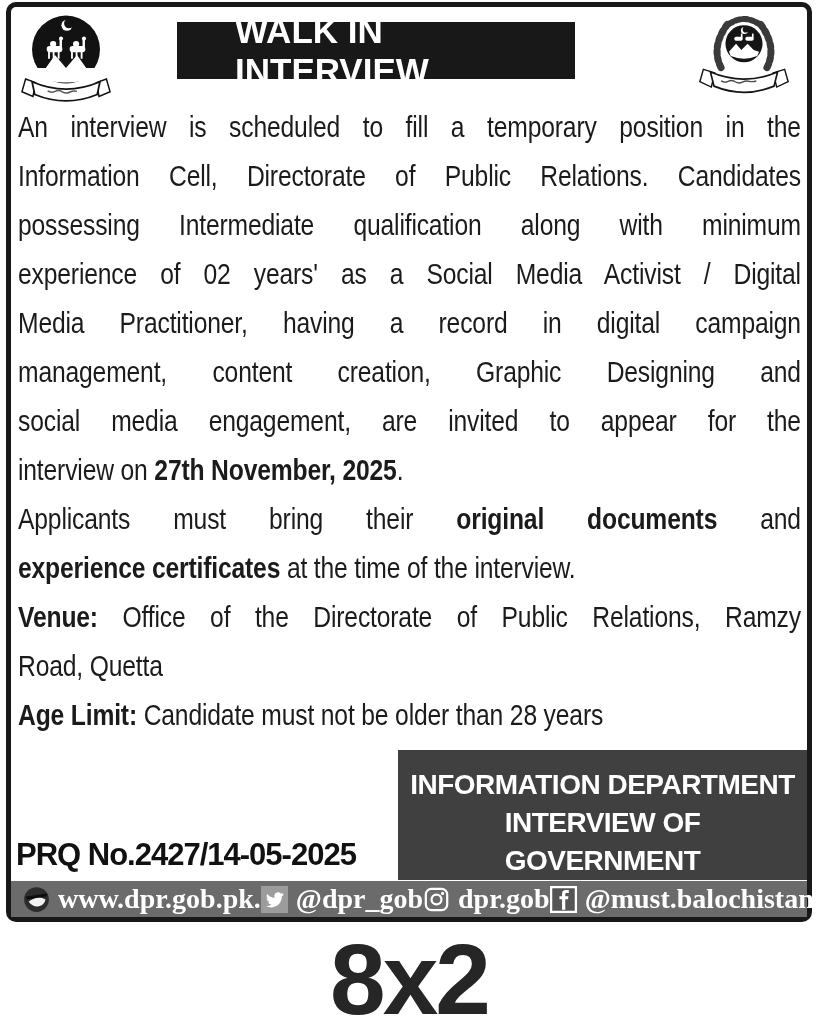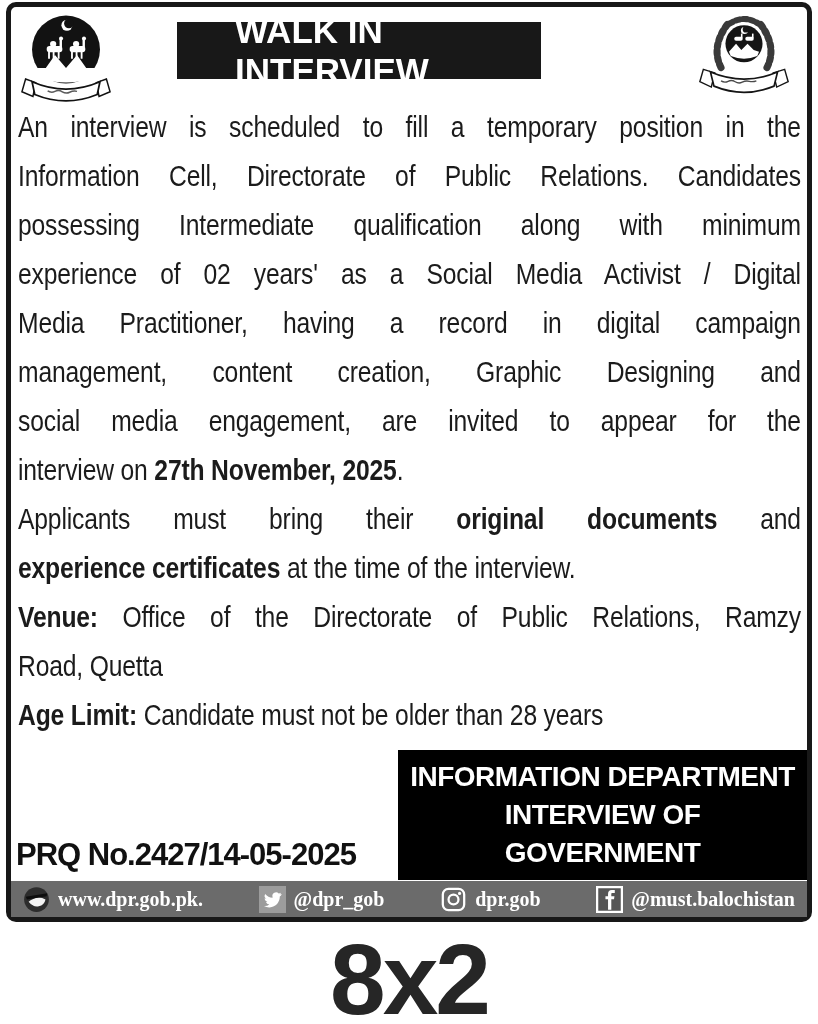--- a/index.html
+++ b/index.html
@@ -19,54 +19,54 @@
   .page{position:relative;width:818px;height:1024px;background:#fff;}
   .ad-frame{
     position:absolute;left:6px;top:2px;width:806px;height:920px;
     border:5px solid var(--panel);border-radius:10px;background:#fff;
   }
   
   .emblem-left{position:absolute;left:9px;top:4px;width:92px;height:102px;}
   .emblem-right{position:absolute;right:10px;top:4px;width:106px;height:96px;}
   
   .header-bar{
-    position:absolute;left:166px;top:15px;width:364px;height:57px;
+    position:absolute;left:166px;top:15px;width:398px;height:57px;
     background:var(--panel);
     color:#fff;display:flex;align-items:center;justify-content:center;
     padding-left:58px;
     font-size:35px;font-weight:bold;letter-spacing:0px;
   }
   
   .body-text{
     position:absolute;left:7px;top:96px;width:920px;
     transform:scaleX(0.851);transform-origin:0 0;
     font-size:29px;color:var(--ink);letter-spacing:-0.2px;
   }
   .bline{height:49px;line-height:49px;white-space:nowrap;overflow:visible;}
   .bline.just{text-align:justify;text-align-last:justify;white-space:normal;height:49px;}
   .bline .b{font-weight:bold;}
   
   .issuer-box{
     position:absolute;right:0;top:743px;width:409px;height:130px;
-    background:#000000;color:#fff;text-align:center;
+    background:#404040;color:#fff;text-align:center;
     font-weight:bold;font-size:28px;line-height:38px;
-    padding-top:8px;letter-spacing:-0.5px;
+    padding-top:16px;letter-spacing:-0.5px;
   }
   
   .prq{
     position:absolute;left:5px;top:830px;
     font-weight:bold;font-size:31px;letter-spacing:-1px;color:#111;
   }
   
   .social-bar{
     position:absolute;left:0;right:0;bottom:0;height:36px;
     background:var(--bar);
     display:flex;align-items:center;justify-content:space-between;
     padding:0 12px;
-    font-family:"Liberation Serif", serif;font-weight:bold;font-size:20px;color:#fff;
+    font-family:"Liberation Serif", serif;font-weight:bold;font-size:28px;color:#fff;
   }
   .f-item{display:inline-flex;align-items:center;gap:8px;white-space:nowrap;}
   .f-item svg{display:block;}
   
   .size-tag{
     position:absolute;left:0;right:0;top:922px;text-align:center;
     font-size:100px;font-weight:bold;letter-spacing:-3px;color:#262626;
   }
 </style>
 </head>

